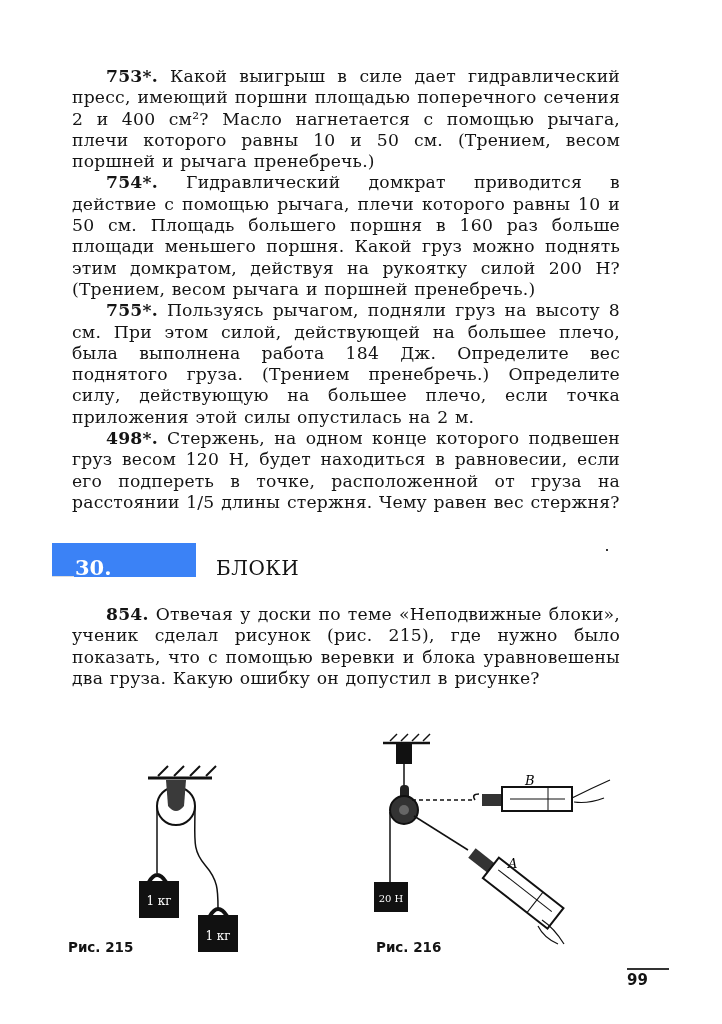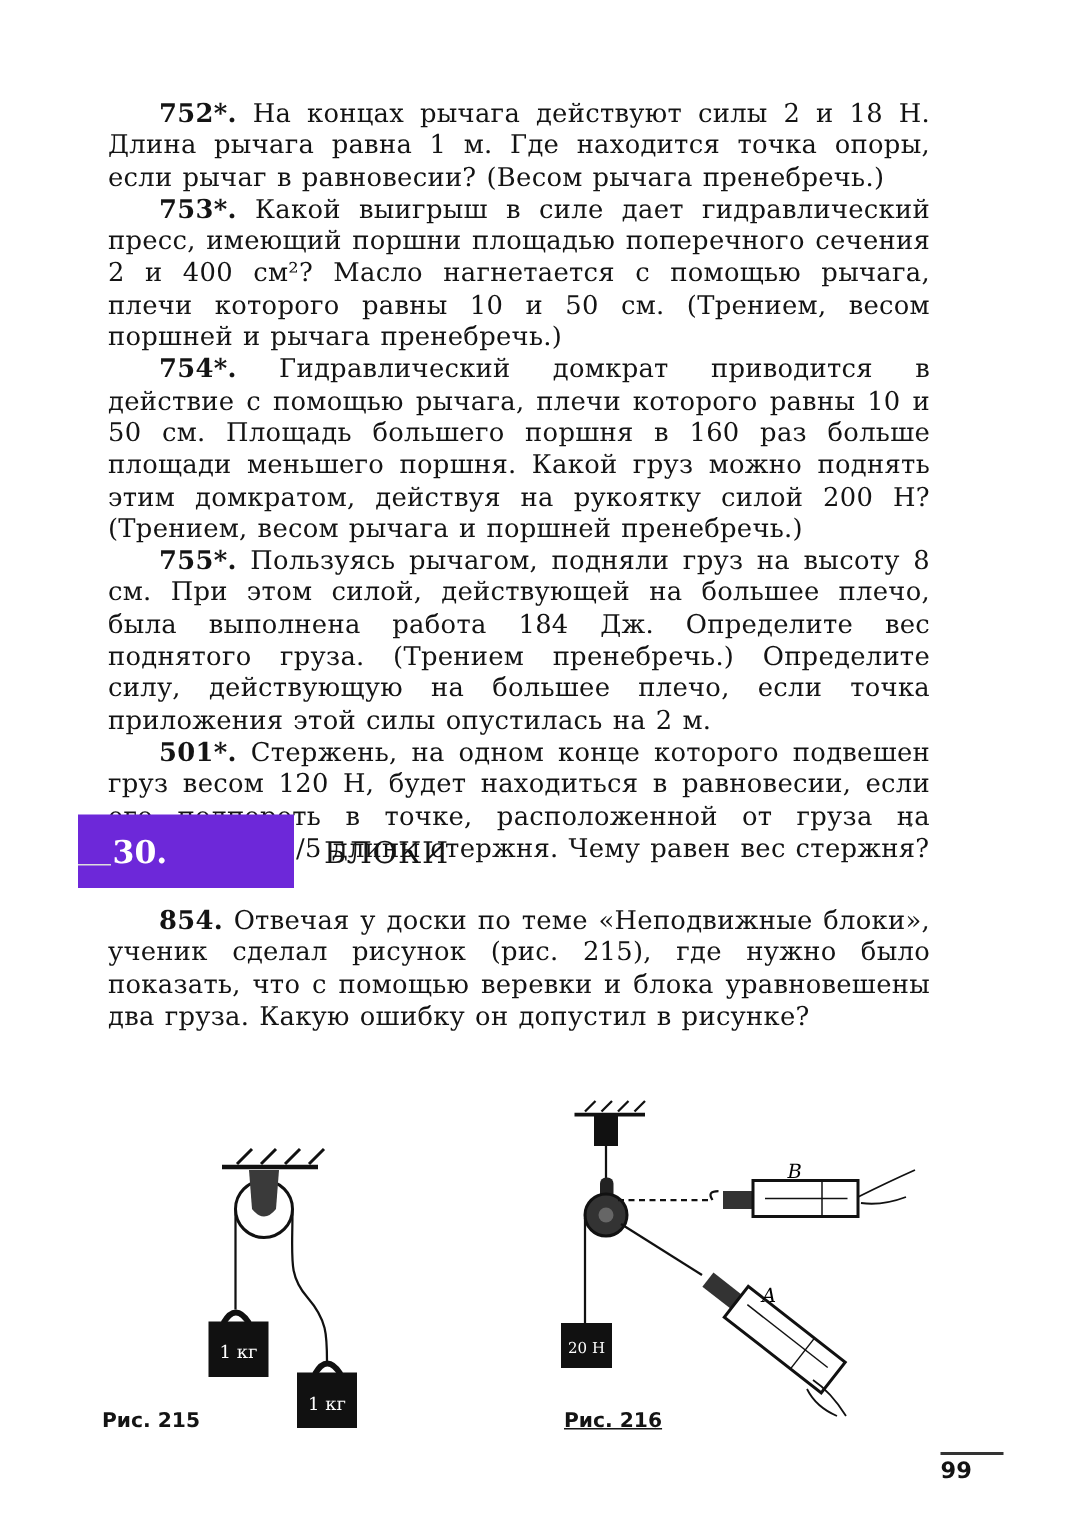--- a/index.html
+++ b/index.html
@@ -3,39 +3,38 @@
 <meta charset="utf-8">
 <style>
   html, body { margin:0; padding:0; background:#ffffff; }
   body { width:722px; height:1024px; position:relative; overflow:hidden;
          font-family:"DejaVu Serif", "Liberation Serif", serif; color:#141414; }
   .col { position:absolute; left:72px; width:548px; }
   .para { font-size:17.2px; line-height:21.3px; text-align:justify; margin:0;
           letter-spacing:0.2px; word-spacing:1px; }
   .para .num { font-weight:bold; }
   .ind { text-indent:34px; }
-  .block { position:absolute; left:52px; top:543px; width:144px; height:49px; background:#6d28d9; }
+  .block { position:absolute; left:52px; top:543px; width:144px; height:34px; background:#3b82f6; }
   .block .num { position:absolute; left:23px; top:12px; color:#fff; font-weight:bold; font-size:21px; }
   .block .line { position:absolute; left:0; top:33px; width:22px; height:1px; background:#ddd; }
   .sec-title { position:absolute; left:216px; top:556px; font-weight:normal; font-size:20px; letter-spacing:0.5px; }
   .dot { position:absolute; left:606px; top:549px; width:2px; height:2px; background:#333; }
   .cap { position:absolute; font-weight:bold; font-size:13.5px; font-family:"DejaVu Sans", sans-serif; }
   .pgline { position:absolute; left:627px; top:968px; width:42px; height:1.5px; background:#333; }
   .pgnum { position:absolute; left:627px; top:971px; font-weight:bold; font-size:15px; font-family:"DejaVu Sans", sans-serif; }
   svg { position:absolute; }
 </style>
 </head>
 <body>
 
 <div class="col" style="top:66px;">
-  <p class="para ind"><span class="num">752*.</span><span> На концах рычага действуют силы 2 и 18 Н. Длина рычага равна 1 м. Где находится точка опоры, если рычаг в равновесии? (Весом рычага пренебречь.)</span></p>
   <p class="para ind"><span class="num">753*.</span><span> Какой выигрыш в силе дает гидравлический пресс, имеющий поршни площадью поперечного сечения 2 и 400 см²? Масло нагнетается с помощью рычага, плечи которого равны 10 и 50 см. (Трением, весом поршней и рычага пренебречь.)</span></p>
   <p class="para ind"><span class="num">754*.</span><span> Гидравлический домкрат приводится в действие с помощью рычага, плечи которого равны 10 и 50 см. Площадь большего поршня в 160 раз больше площади меньшего поршня. Какой груз можно поднять этим домкратом, действуя на рукоятку силой 200 Н? (Трением, весом рычага и поршней пренебречь.)</span></p>
   <p class="para ind"><span class="num">755*.</span><span> Пользуясь рычагом, подняли груз на высоту 8 см. При этом силой, действующей на большее плечо, была выполнена работа 184 Дж. Определите вес поднятого груза. (Трением пренебречь.) Определите силу, действующую на большее плечо, если точка приложения этой силы опустилась на 2 м.</span></p>
-  <p class="para ind"><span class="num">501*.</span><span> Стержень, на одном конце которого подвешен груз весом 120 Н, будет находиться в равновесии, если его подпереть в точке, расположенной от груза на расстоянии 1/5 длины стержня. Чему равен вес стержня?</span></p>
+  <p class="para ind"><span class="num">498*.</span><span> Стержень, на одном конце которого подвешен груз весом 120 Н, будет находиться в равновесии, если его подпереть в точке, расположенной от груза на расстоянии 1/5 длины стержня. Чему равен вес стержня?</span></p>
 </div>
 
 <div class="block">
   <div class="line"></div>
   <div class="num">30.</div>
 </div>
 <div class="sec-title">БЛОКИ</div>
 <div class="dot"></div>
 
 <div class="col" style="top:604px;">
@@ -90,16 +89,16 @@
   <line x1="54" y1="86" x2="108" y2="120" stroke="#111" stroke-width="1.5"></line>
   <g transform="translate(108,120) rotate(38)">
     <rect x="5" y="-6" width="24" height="12" fill="#333"></rect>
     <rect x="29" y="-13" width="82" height="26" fill="#fff" stroke="#111" stroke-width="2"></rect>
     <line x1="36" y1="-3" x2="104" y2="-3" stroke="#111" stroke-width="1"></line>
     <line x1="85" y1="-13" x2="85" y2="13" stroke="#111" stroke-width="1"></line>
   </g>
   <text x="148" y="138" font-size="13" font-style="italic" font-family="DejaVu Serif, serif">A</text>
   <path d="M182 190 q12 8 22 24 M178 196 q6 12 20 18" stroke="#111" fill="none" stroke-width="1.2"></path>
 </svg>
-<div class="cap" style="left:376px;top:939px;text-decoration:underline;">Рис. 216</div>
+<div class="cap" style="left:376px;top:939px;">Рис. 216</div>
 
 <div class="pgline"></div>
 <div class="pgnum">99</div>
 
 </body></html>

